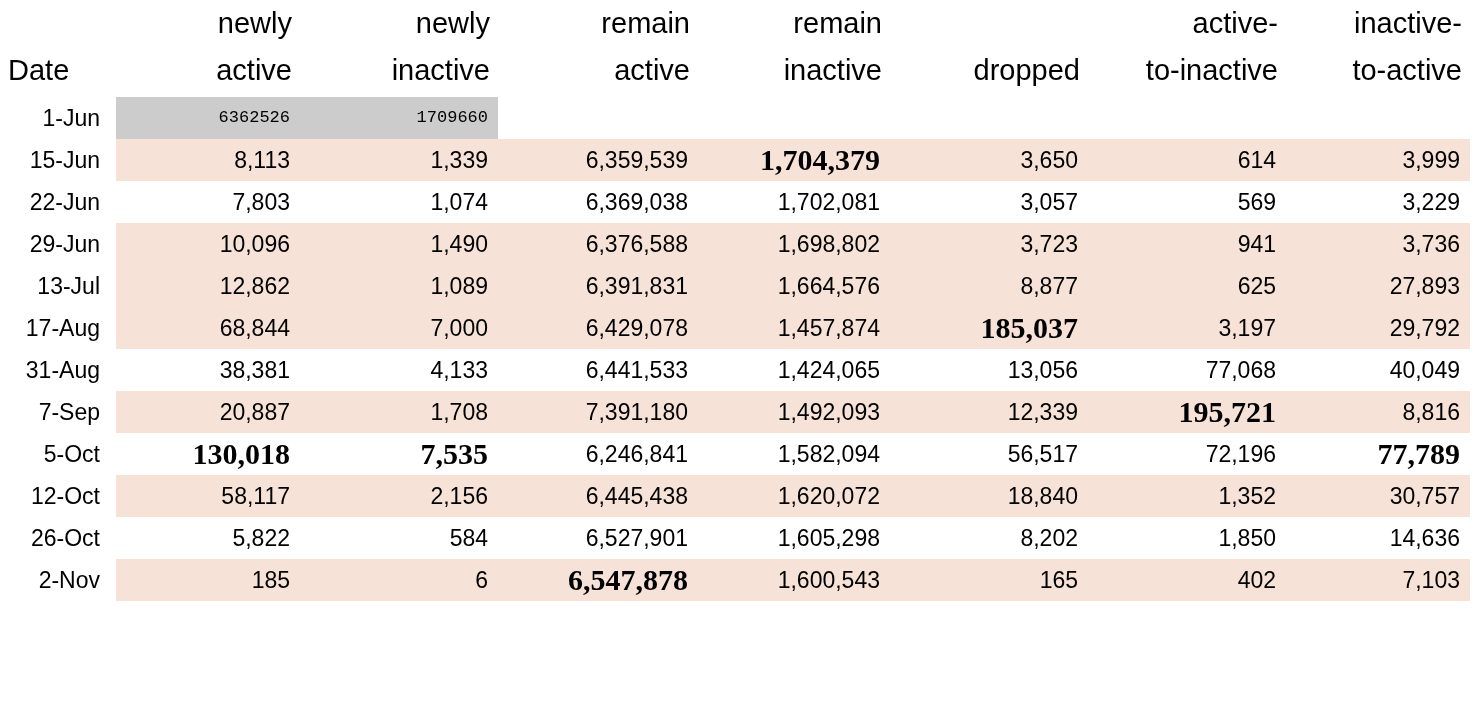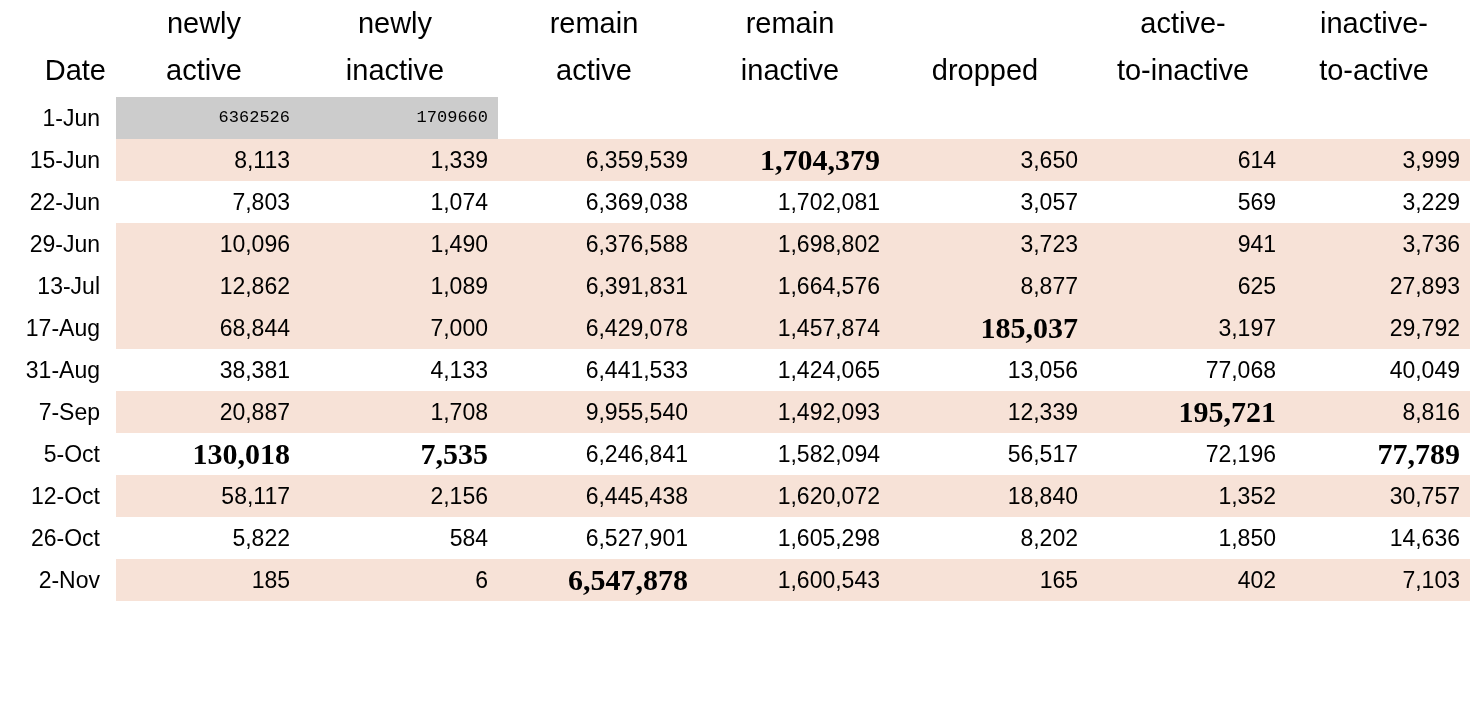--- a/index.html
+++ b/index.html
@@ -31,27 +31,28 @@
   table.data-table col.c-ra     { width: 200px; }
   table.data-table col.c-ri     { width: 192px; }
   table.data-table col.c-dr     { width: 198px; }
   table.data-table col.c-a2i    { width: 198px; }
   table.data-table col.c-i2a    { width: 184px; }
 
   thead th {
     font-weight: normal;
     font-size: 29px;
     line-height: 47px;
+    text-align: right;
     vertical-align: bottom;
     padding: 0 8px 3px 0;
     white-space: pre-line;
     border: none;
   }
   thead th.date-head {
-    text-align: right;
+    text-align: left;
     padding-right: 10px;
   }
   tbody td {
     font-size: 23px;
     line-height: 42px;
     height: 42px;
     text-align: right;
     padding: 0 10px 0 0;
     border: none;
     white-space: nowrap;
@@ -177,21 +178,21 @@
           <td class="">6,441,533</td>
           <td class="">1,424,065</td>
           <td class="">13,056</td>
           <td class="">77,068</td>
           <td class="">40,049</td>
         </tr>
         <tr class="shaded">
           <td class="date-cell">7-Sep</td>
           <td class="">20,887</td>
           <td class="">1,708</td>
-          <td class="">9,955,540</td>
+          <td class="">7,391,180</td>
           <td class="">1,492,093</td>
           <td class="">12,339</td>
           <td class="bold">195,721</td>
           <td class="">8,816</td>
         </tr>
         <tr class="plain">
           <td class="date-cell">5-Oct</td>
           <td class="bold">130,018</td>
           <td class="bold">7,535</td>
           <td class="">6,246,841</td>

